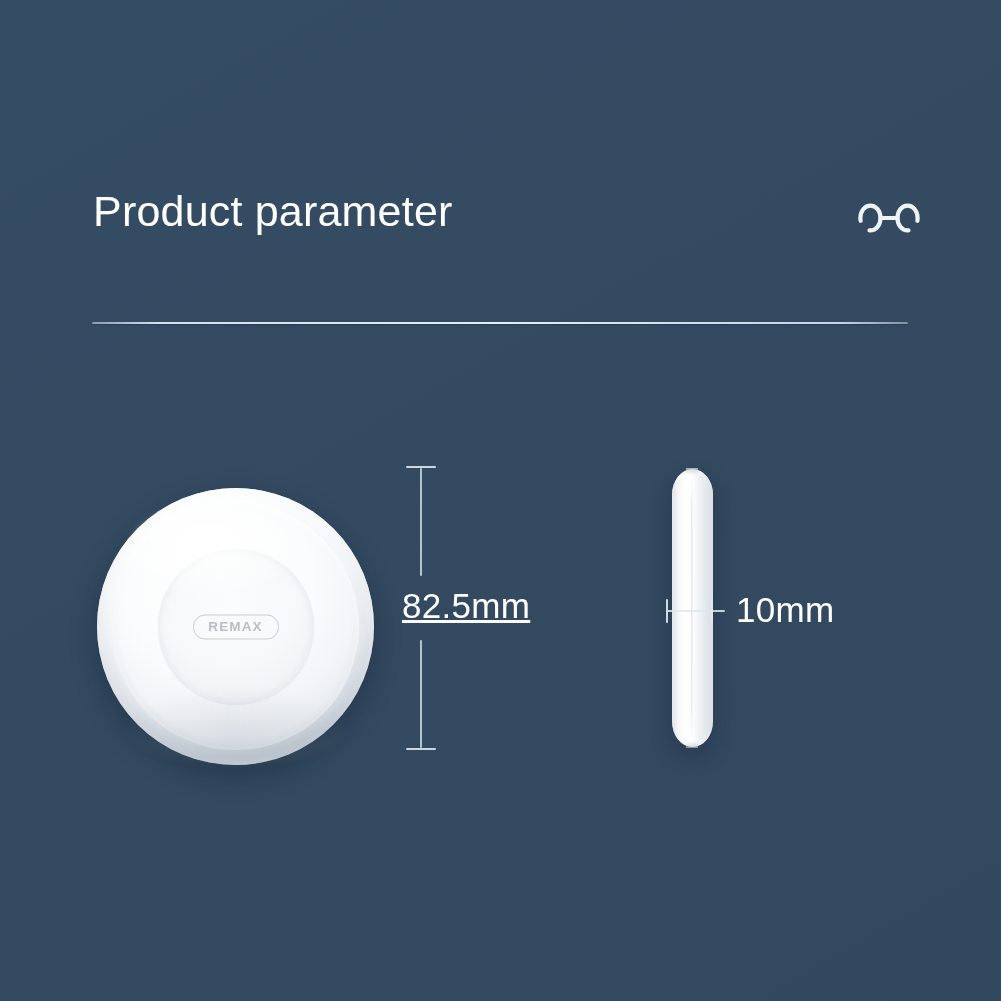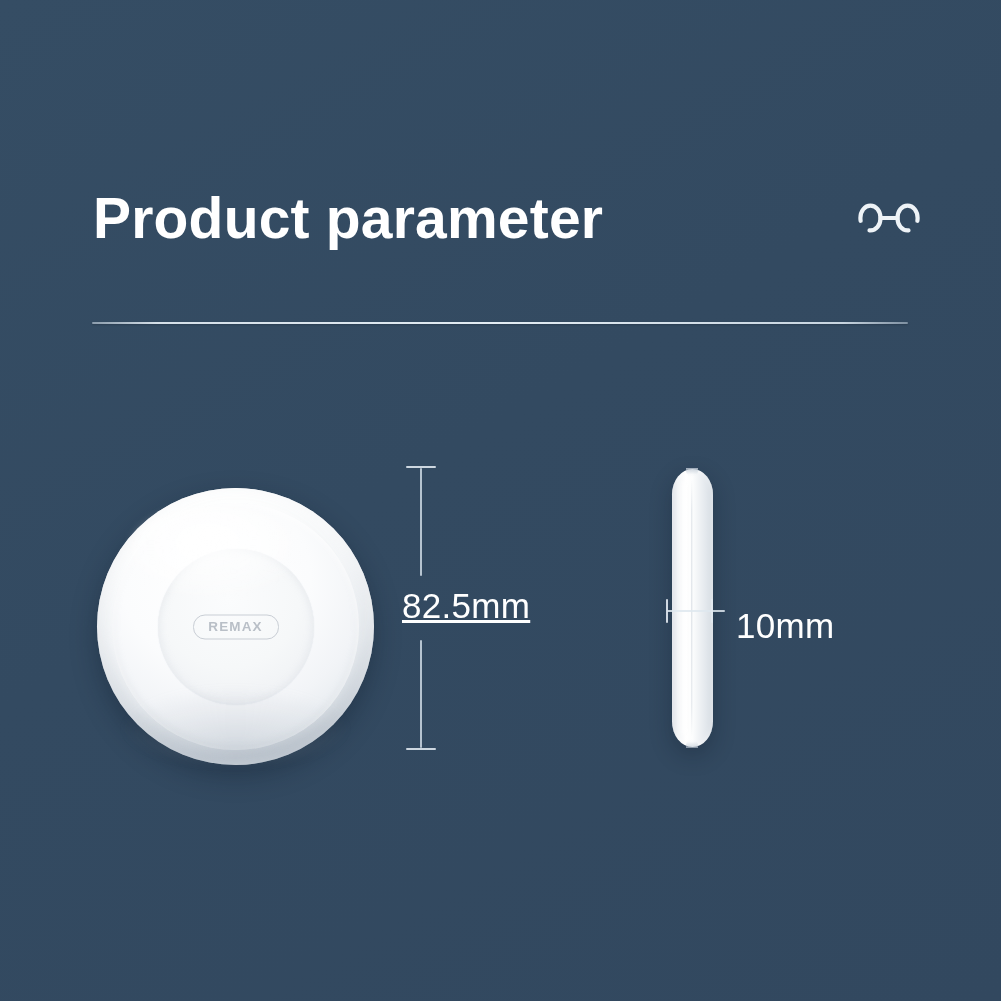--- a/index.html
+++ b/index.html
@@ -15,22 +15,22 @@
     overflow: hidden;
     font-family: "Liberation Sans", sans-serif;
     -webkit-font-smoothing: antialiased;
   }
 
   
   #page-title {
     position: absolute;
     left: 93px;
     top: 190px;
-    font-size: 57px;
-    font-weight: 700;
+    font-size: 43px;
+    font-weight: 400;
     letter-spacing: 0.2px;
     color: #ffffff;
     line-height: 1;
     white-space: nowrap;
   }
   #infinity-icon {
     position: absolute;
     left: 858px;
     top: 196px;
     width: 62px;
@@ -276,21 +276,21 @@
     left: 1px;
     top: 13px;
     width: 58px;
     height: 2px;
     background: rgba(222,231,239,0.85);
     border-radius: 1px;
   }
   #label-thickness {
     position: absolute;
     left: 736px;
-    top: 608px;
+    top: 592px;
     font-size: 35px;
     font-weight: 400;
     color: #ffffff;
     letter-spacing: 0.3px;
     white-space: nowrap;
     line-height: 1;
   }
 </style>
 </head>
 <body>

